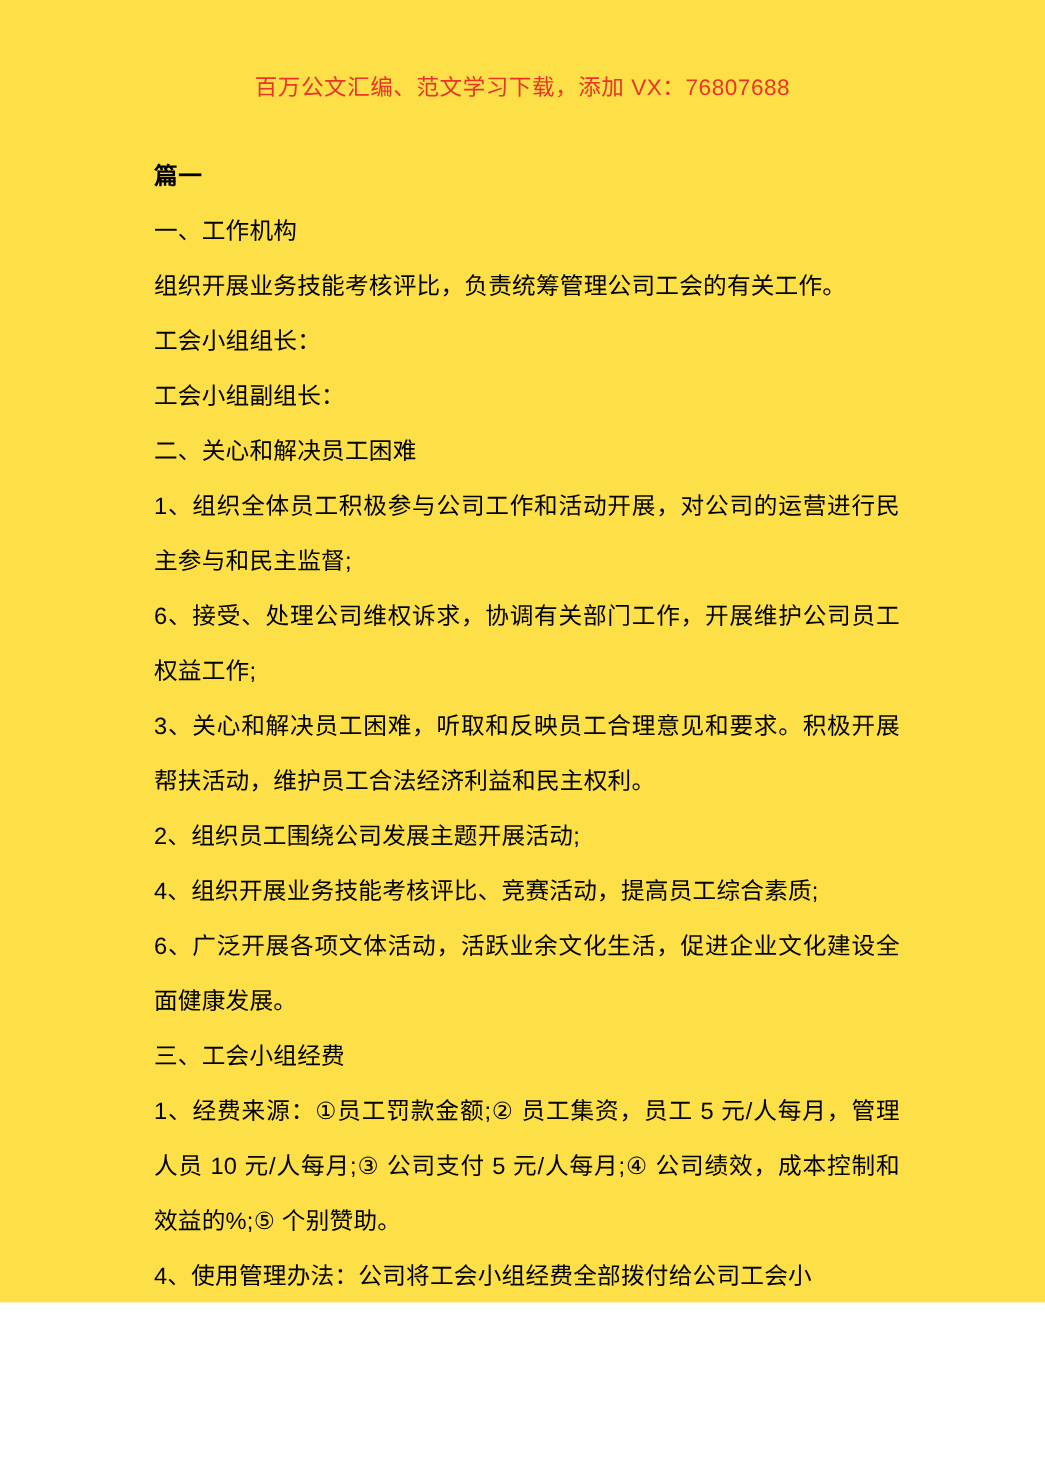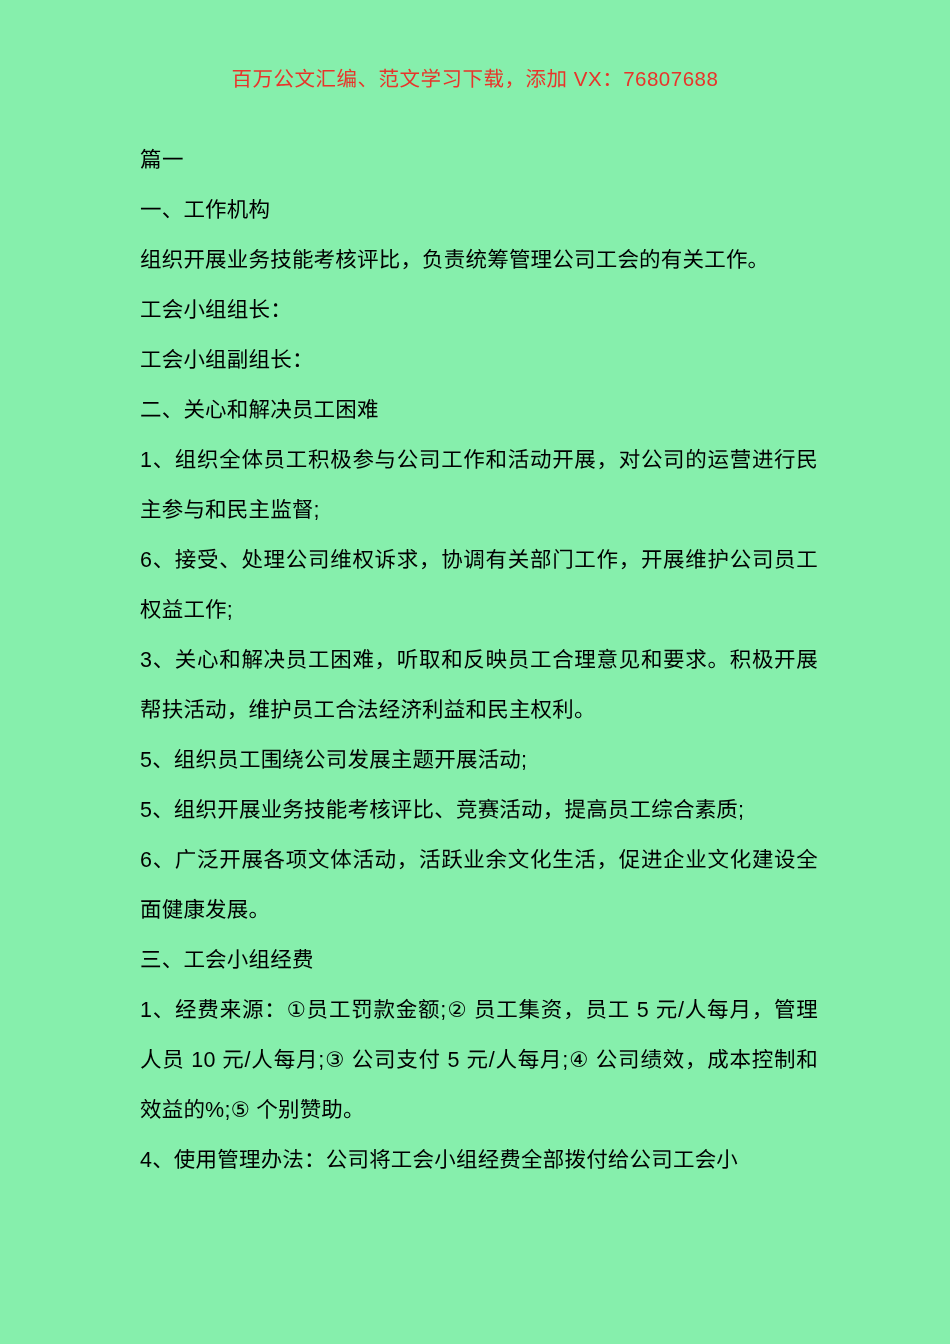--- a/index.html
+++ b/index.html
@@ -10,22 +10,22 @@
   body {
     width: 950px;
     height: 1344px;
     font-family: "Liberation Sans", "DejaVu Sans", sans-serif;
     color: #000000;
     overflow: hidden;
   }
   .page {
     position: relative;
     width: 950px;
-    height: 1344px;
-    background: #86efac;
+    height: 1184px;
+    background: #fde047;
     box-sizing: border-box;
     padding: 0 140px 0 140px;
   }
   .watermark {
     position: absolute;
     top: 62px;
     left: 0;
     width: 950px;
     text-align: center;
     color: #e8342a;
@@ -45,40 +45,41 @@
     line-height: 50px;
     color: #000000;
     margin: 0;
     text-align: justify;
     text-justify: inter-ideograph;
     letter-spacing: 0.2px;
     white-space: pre-wrap;
   }
   .para.first {
     letter-spacing: 0.5px;
+    font-weight: bold;
   }
 </style>
 </head>
 <body>
 
 <div class="page">
 
   <div class="watermark">百万公文汇编、范文学习下载，添加 VX：76807688</div>
 
   <div class="body-copy">
     <p class="para first">篇一</p>
     <p class="para">一、工作机构</p>
     <p class="para">组织开展业务技能考核评比，负责统筹管理公司工会的有关工作。</p>
     <p class="para">工会小组组长：</p>
     <p class="para">工会小组副组长：</p>
     <p class="para">二、关心和解决员工困难</p>
     <p class="para">1、组织全体员工积极参与公司工作和活动开展，对公司的运营进行民主参与和民主监督;</p>
     <p class="para">6、接受、处理公司维权诉求，协调有关部门工作，开展维护公司员工权益工作;</p>
     <p class="para">3、关心和解决员工困难，听取和反映员工合理意见和要求。积极开展帮扶活动，维护员工合法经济利益和民主权利。</p>
-    <p class="para">5、组织员工围绕公司发展主题开展活动;</p>
-    <p class="para">5、组织开展业务技能考核评比、竞赛活动，提高员工综合素质;</p>
+    <p class="para">2、组织员工围绕公司发展主题开展活动;</p>
+    <p class="para">4、组织开展业务技能考核评比、竞赛活动，提高员工综合素质;</p>
     <p class="para">6、广泛开展各项文体活动，活跃业余文化生活，促进企业文化建设全面健康发展。</p>
     <p class="para">三、工会小组经费</p>
     <p class="para">1、经费来源：①员工罚款金额;② 员工集资，员工 5 元/人每月，管理人员 10 元/人每月;③ 公司支付 5 元/人每月;④ 公司绩效，成本控制和效益的%;⑤ 个别赞助。</p>
     <p class="para">4、使用管理办法：公司将工会小组经费全部拨付给公司工会小</p>
   </div>
 
 </div>
 
 </body></html>

